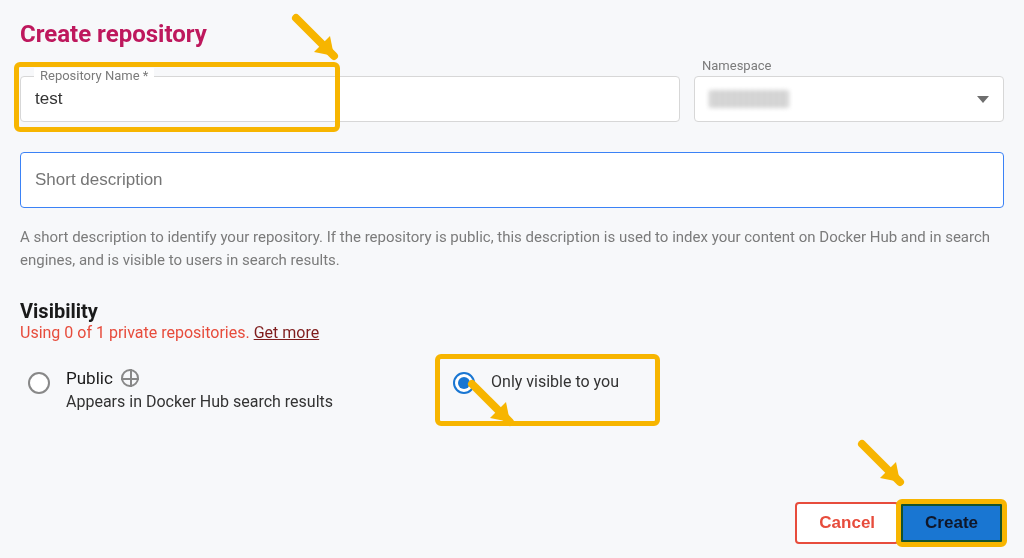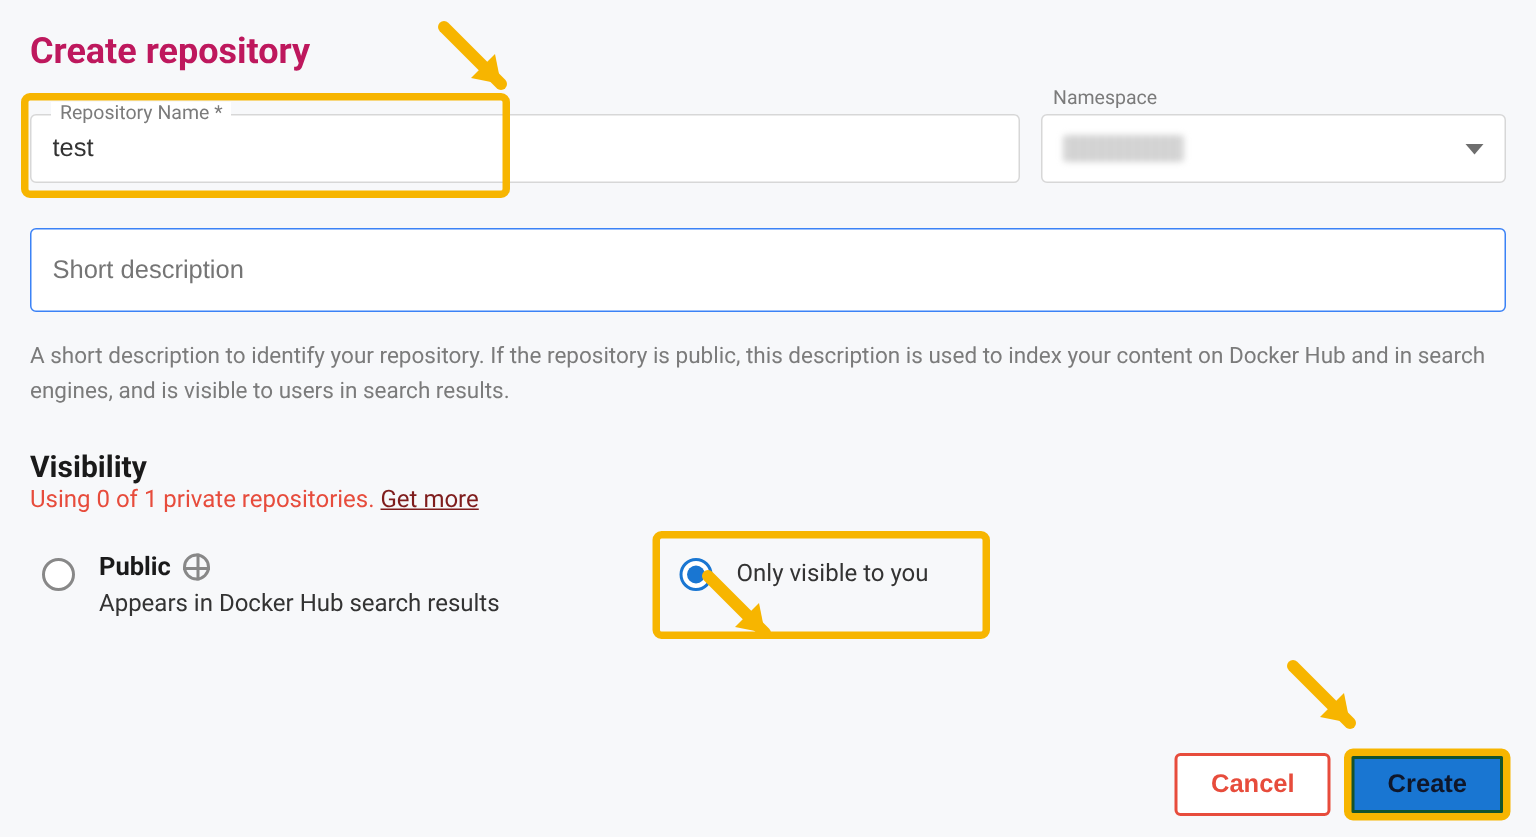--- a/index.html
+++ b/index.html
@@ -128,21 +128,21 @@
   }
   .radio.selected { border-color: #1976d2; }
   .radio.selected::after {
     content: "";
     width: 12px; height: 12px;
     background: #1976d2;
     border-radius: 50%;
   }
   .vis-text .vis-title {
     font-size: 17px;
-    font-weight: 700;
+    font-weight: 400;
     color: #1a1a1a;
     display: flex;
     align-items: center;
     gap: 8px;
   }
   .vis-text .vis-sub {
     font-size: 16px;
     color: #333;
     margin-top: 4px;
   }
@@ -190,21 +190,20 @@
     width: 225px; height: 72px;
     border: 5px solid #f7b500;
     border-radius: 6px;
     pointer-events: none;
   }
   .button-row {
     position: absolute;
     bottom: 14px;
     right: 20px;
     display: flex;
-    gap: 12px;
   }
   .btn {
     height: 42px;
     padding: 0 22px;
     border-radius: 4px;
     font-size: 17px;
     font-weight: 600;
     cursor: pointer;
     display: flex;
     align-items: center;

